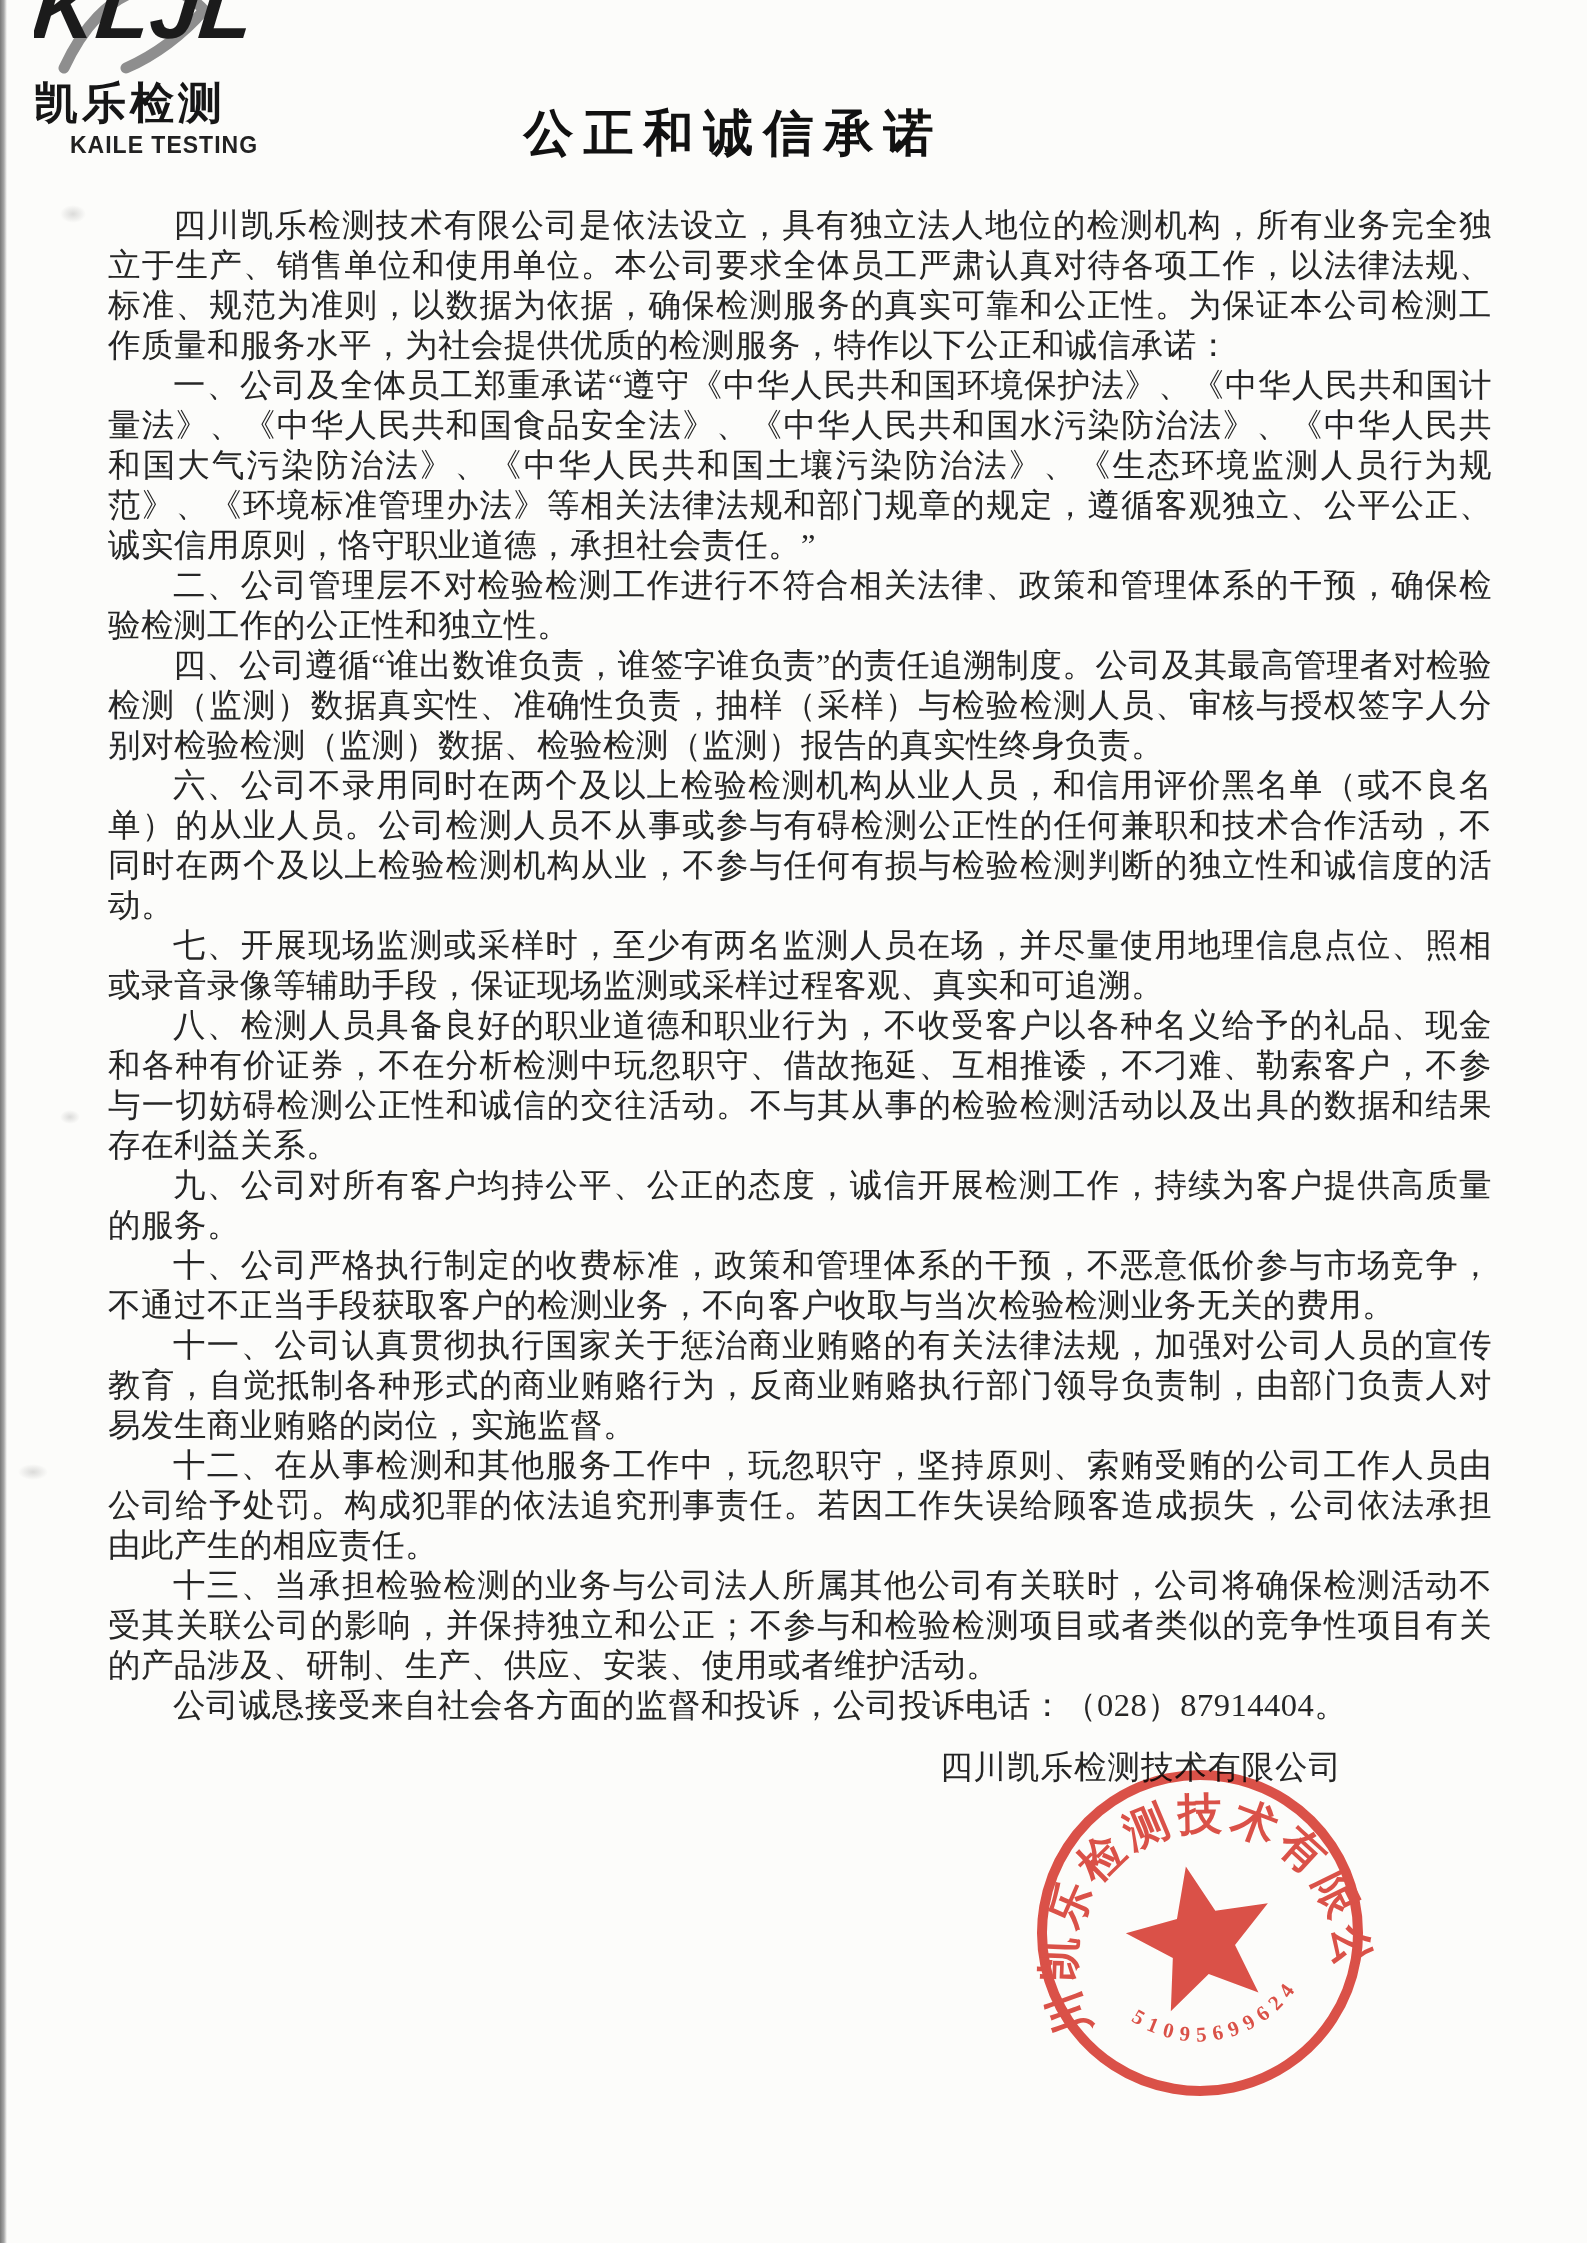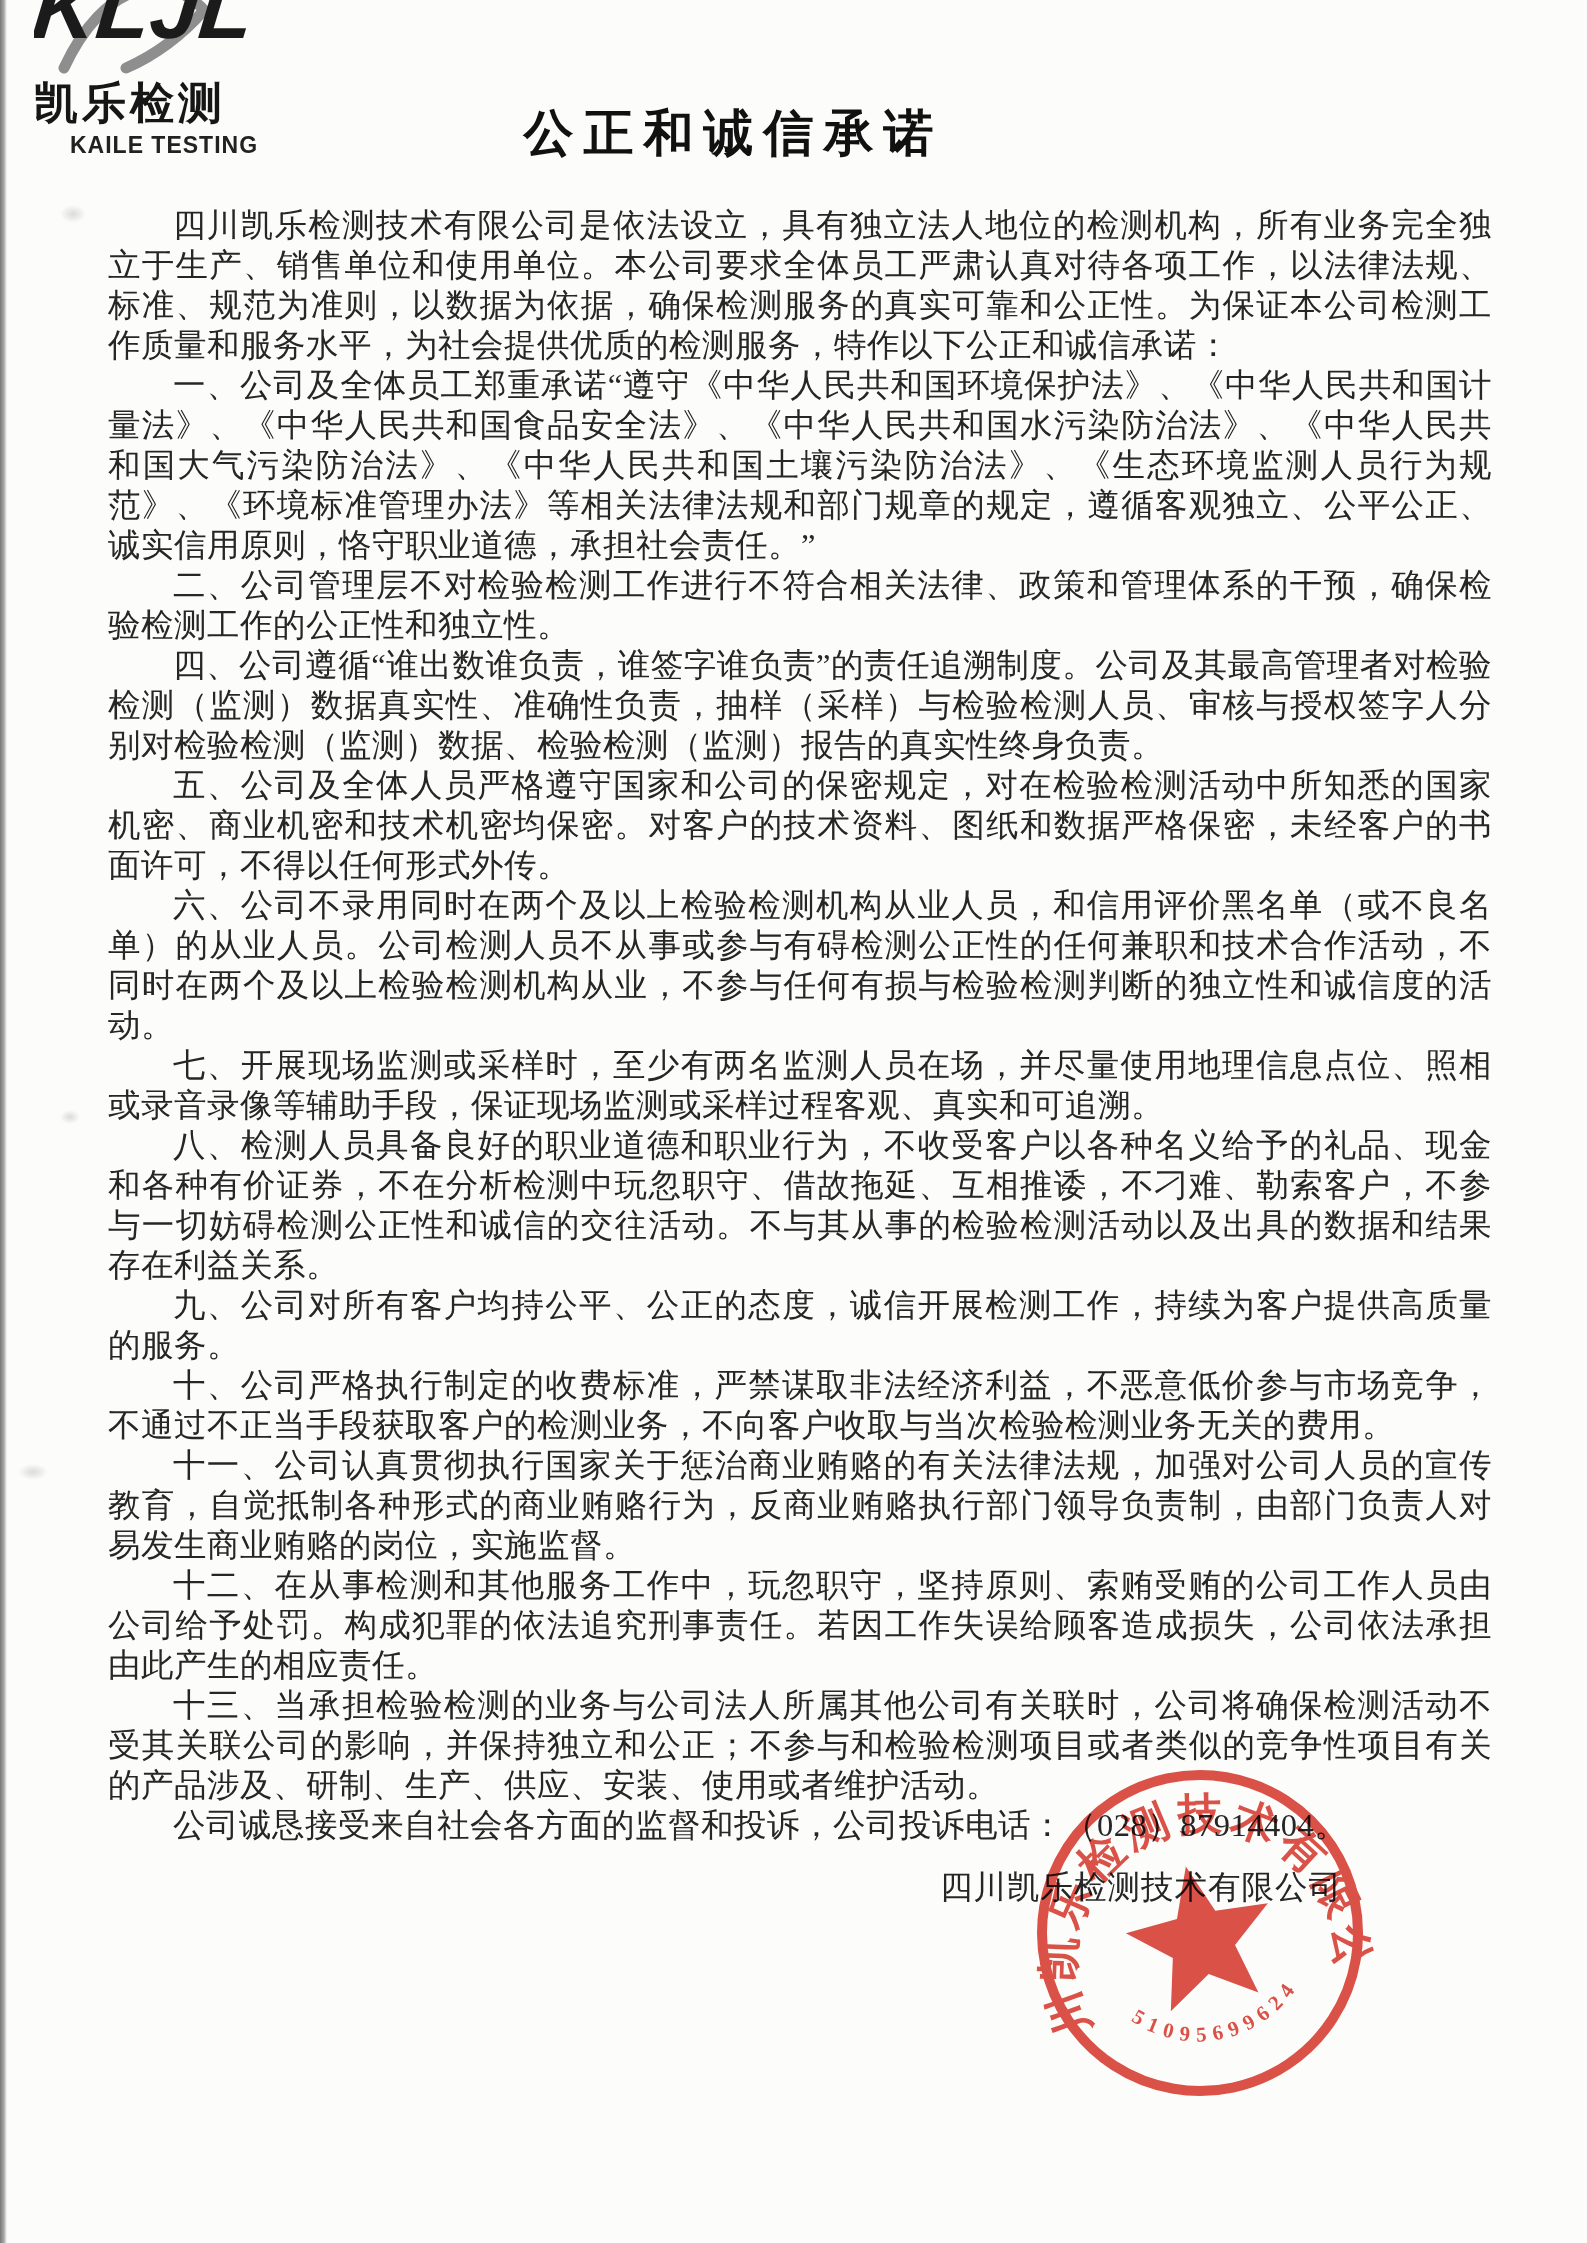--- a/index.html
+++ b/index.html
@@ -99,31 +99,30 @@
     <p>四川凯乐检测技术有限公司是依法设立，具有独立法人地位的检测机构，所有业务完全独立于生产、销售单位和使用单位。本公司要求全体员工严肃认真对待各项工作，以法律法规、标准、规范为准则，以数据为依据，确保检测服务的真实可靠和公正性。为保证本公司检测工作质量和服务水平，为社会提供优质的检测服务，特作以下公正和诚信承诺：</p>
     <div>
 
         <p>一、公司及全体员工郑重承诺“遵守《中华人民共和国环境保护法》、《中华人民共和国计量法》、《中华人民共和国食品安全法》、《中华人民共和国水污染防治法》、《中华人民共和国大气污染防治法》、《中华人民共和国土壤污染防治法》、《生态环境监测人员行为规范》、《环境标准管理办法》等相关法律法规和部门规章的规定，遵循客观独立、公平公正、诚实信用原则，恪守职业道德，承担社会责任。”</p>
 
         <p>二、公司管理层不对检验检测工作进行不符合相关法律、政策和管理体系的干预，确保检验检测工作的公正性和独立性。</p>
 
 
         <p>四、公司遵循“谁出数谁负责，谁签字谁负责”的责任追溯制度。公司及其最高管理者对检验检测（监测）数据真实性、准确性负责，抽样（采样）与检验检测人员、审核与授权签字人分别对检验检测（监测）数据、检验检测（监测）报告的真实性终身负责。</p>
 
-        <p>五、公司及全体人员严格遵守国家和公司的保密规定，对在检验检测活动中所知悉的国家机密、商业机密和技术机密均保密。对客户的技术资料、图纸和数据严格保密，未经客户的书面许可，不得以任何形式外传。</p>
 
         <p>六、公司不录用同时在两个及以上检验检测机构从业人员，和信用评价黑名单（或不良名单）的从业人员。公司检测人员不从事或参与有碍检测公正性的任何兼职和技术合作活动，不同时在两个及以上检验检测机构从业，不参与任何有损与检验检测判断的独立性和诚信度的活动。</p>
 
         <p>七、开展现场监测或采样时，至少有两名监测人员在场，并尽量使用地理信息点位、照相或录音录像等辅助手段，保证现场监测或采样过程客观、真实和可追溯。</p>
 
         <p>八、检测人员具备良好的职业道德和职业行为，不收受客户以各种名义给予的礼品、现金和各种有价证券，不在分析检测中玩忽职守、借故拖延、互相推诿，不刁难、勒索客户，不参与一切妨碍检测公正性和诚信的交往活动。不与其从事的检验检测活动以及出具的数据和结果存在利益关系。</p>
 
         <p>九、公司对所有客户均持公平、公正的态度，诚信开展检测工作，持续为客户提供高质量的服务。</p>
 
-        <p>十、公司严格执行制定的收费标准，严禁谋取非法经济利益，不恶意低价参与市场竞争，不通过不正当手段获取客户的检测业务，不向客户收取与当次检验检测业务无关的费用。</p>
+        <p>十、公司严格执行制定的收费标准，政策和管理体系的干预，不恶意低价参与市场竞争，不通过不正当手段获取客户的检测业务，不向客户收取与当次检验检测业务无关的费用。</p>
 
         <p>十一、公司认真贯彻执行国家关于惩治商业贿赂的有关法律法规，加强对公司人员的宣传教育，自觉抵制各种形式的商业贿赂行为，反商业贿赂执行部门领导负责制，由部门负责人对易发生商业贿赂的岗位，实施监督。</p>
 
         <p>十二、在从事检测和其他服务工作中，玩忽职守，坚持原则、索贿受贿的公司工作人员由公司给予处罚。构成犯罪的依法追究刑事责任。若因工作失误给顾客造成损失，公司依法承担由此产生的相应责任。</p>
 
         <p>十三、当承担检验检测的业务与公司法人所属其他公司有关联时，公司将确保检测活动不受其关联公司的影响，并保持独立和公正；不参与和检验检测项目或者类似的竞争性项目有关的产品涉及、研制、生产、供应、安装、使用或者维护活动。</p>
 
       </div>
     <p class="closing">公司诚恳接受来自社会各方面的监督和投诉，公司投诉电话：（028）87914404。</p>
     <div class="signature">四川凯乐检测技术有限公司</div>

